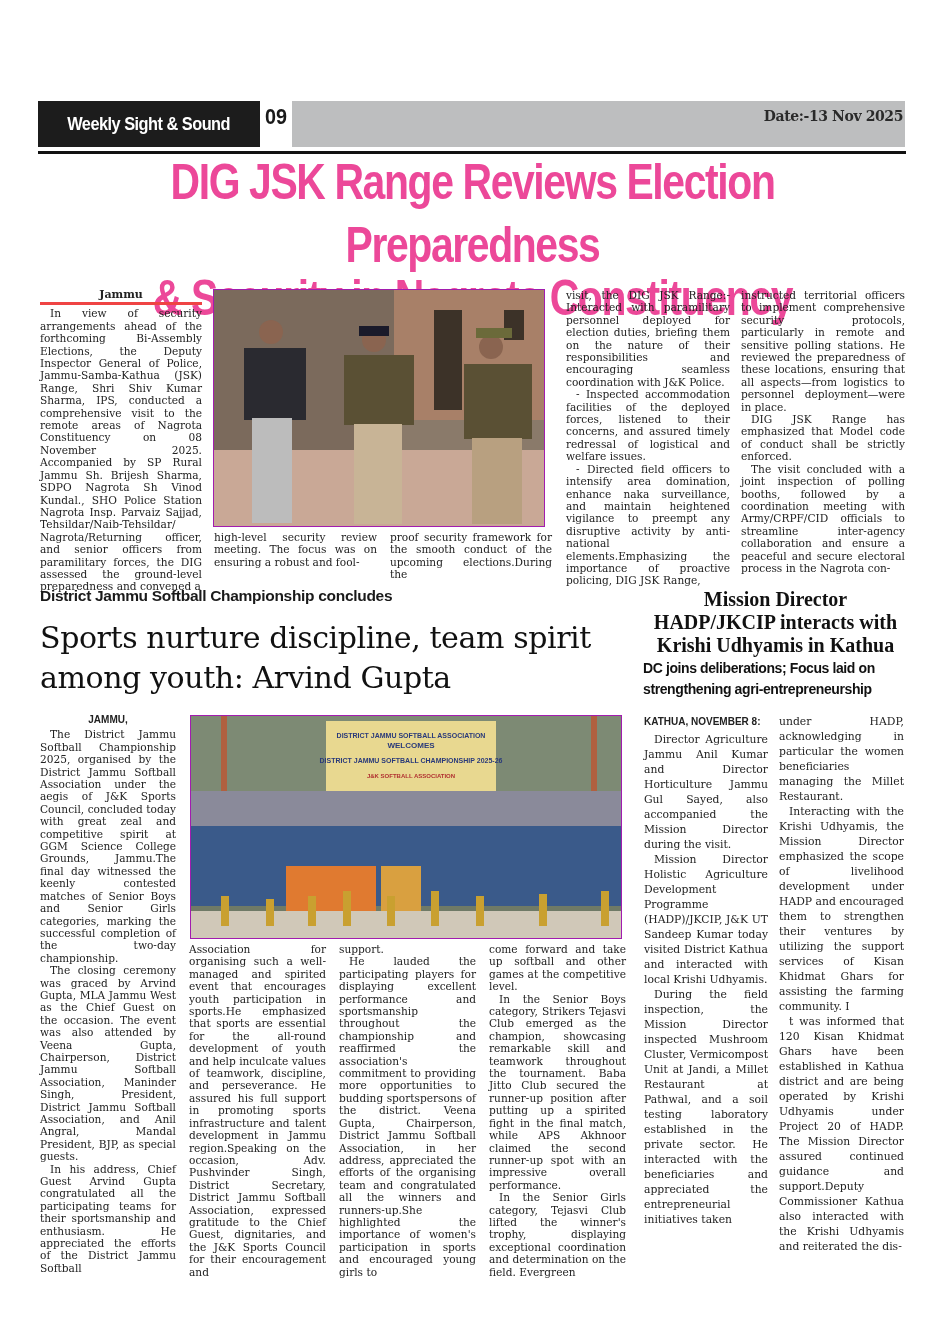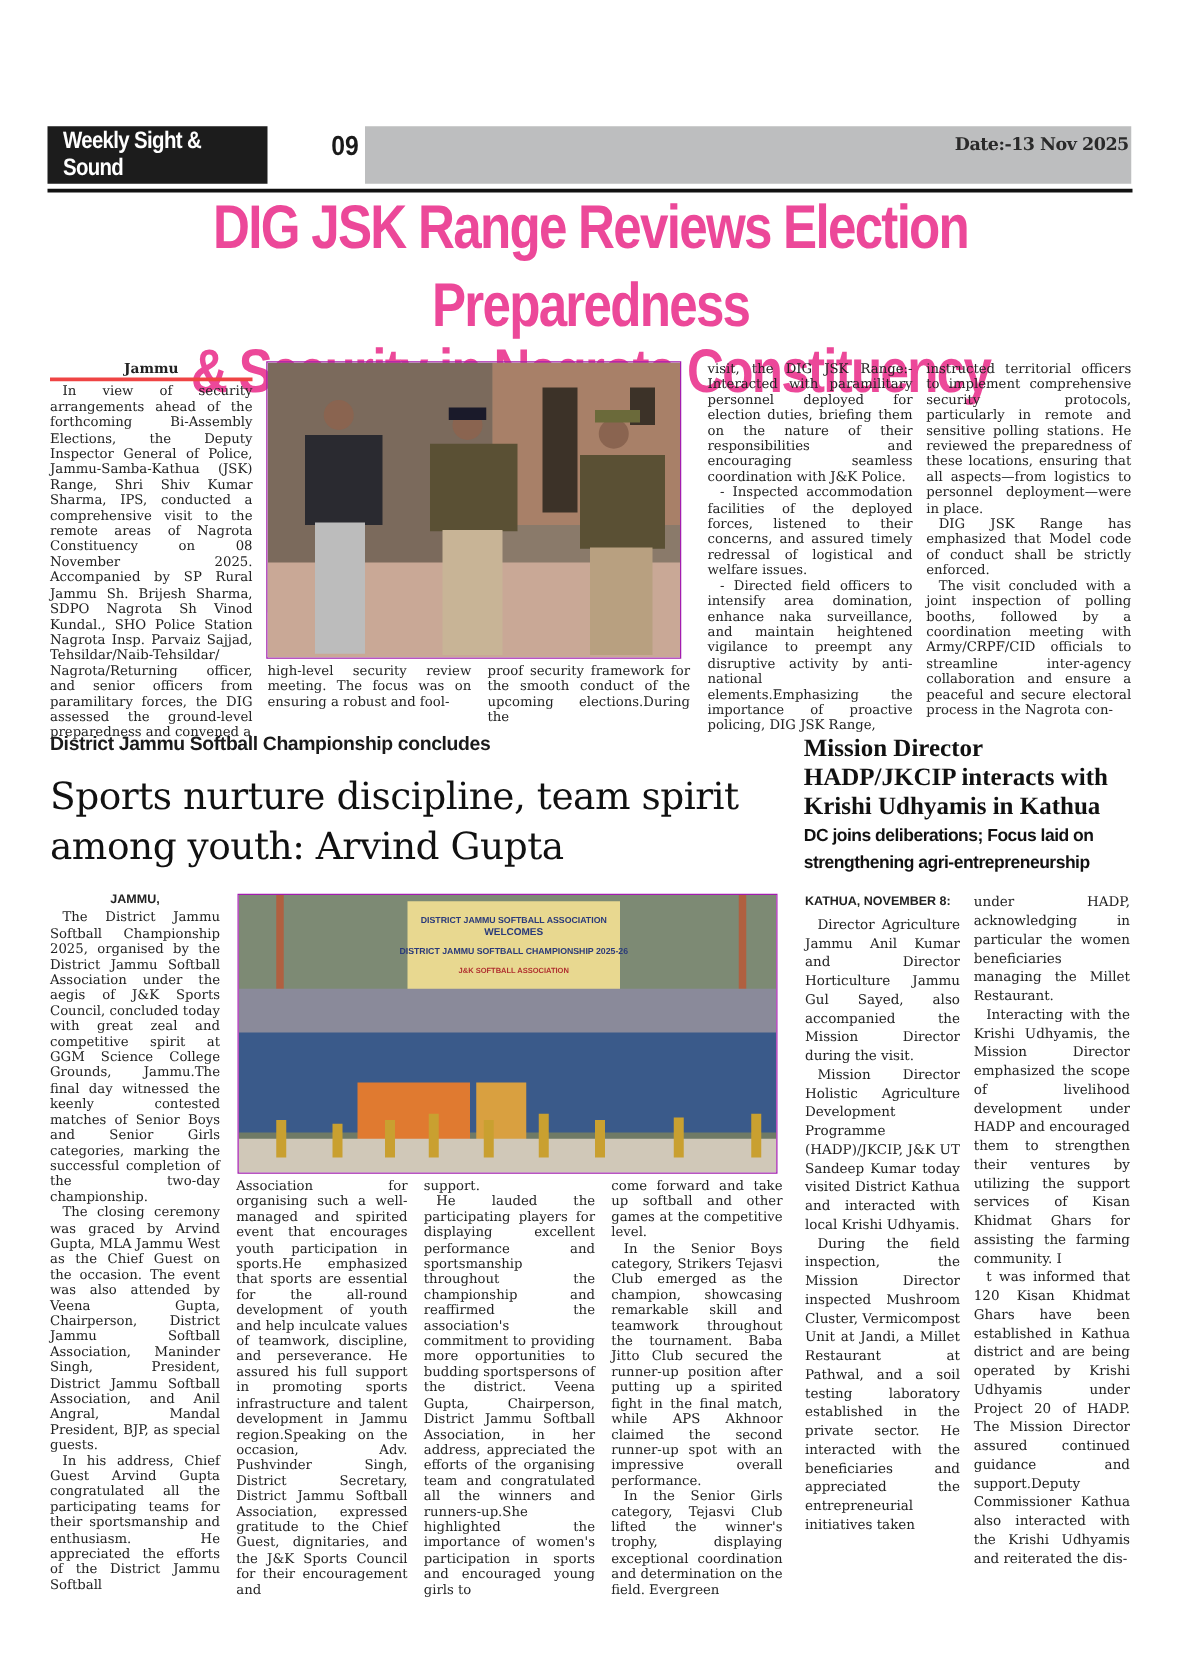--- a/index.html
+++ b/index.html
@@ -1,20 +1,20 @@
 <!DOCTYPE html>
 <html><head>
 <meta charset="utf-8">
 <style>
   html, body { margin: 0; padding: 0; background: #fff; }
   body { width: 945px; height: 1338px; position: relative; overflow: hidden; font-family: "DejaVu Serif", serif; color: #1a1a1a; }
   .abs { position: absolute; }
 
   
-  .mast-left { left: 38px; top: 101px; width: 176px; height: 46px; background: #1c1c1c; color: #fff; display: flex; align-items: center; justify-content: center; }
+  .mast-left { left: 38px; top: 101px; width: 222px; height: 46px; background: #1c1c1c; color: #fff; display: flex; align-items: center; justify-content: center; }
   .mast-left span { font-family: "Liberation Sans", sans-serif; font-weight: 700; font-size: 19px; letter-spacing: -0.6px; transform: scaleX(0.86); display: inline-block; }
   .page-num { left: 265px; top: 104px; font-family: "Liberation Sans", sans-serif; font-weight: 700; font-size: 22px; color: #1a1a1a; transform: scaleX(0.9); transform-origin: left; }
   .mast-bar { left: 292px; top: 101px; width: 613px; height: 46px; background: #bdbebf; }
   .mast-date { right: 42px; top: 108px; font-family: "DejaVu Serif", serif; font-weight: 700; font-size: 14px; color: #2a2a2a; letter-spacing: -0.4px; margin-left: 48px; }
   .mast-rule { left: 38px; top: 151px; width: 868px; height: 3px; background: #111; }
 
   
   .headline { left: 30px; top: 158px; width: 885px; text-align: center; font-family: "Liberation Sans", sans-serif; font-weight: 700; color: #ec4899; line-height: 56px; font-size: 44px; letter-spacing: -1.5px; }
   .headline div { transform: scaleY(1.12) scaleX(0.93); }
 
@@ -22,21 +22,21 @@
   .col { font-size: 10.6px; line-height: 12.4px; text-align: justify; color: #222; }
   .col p { margin: 0; text-indent: 10px; }
   .dateline-serif { font-weight: 700; text-align: center; font-size: 11px; border-bottom: 3px solid #ef4444; padding-bottom: 1px; margin-bottom: 2px; }
 
   .photo { border: 1px solid #a21caf; overflow: hidden; }
   .photo svg { display: block; width: 100%; height: 100%; }
 
   .kicker { font-family: "Liberation Sans", sans-serif; font-weight: 700; font-size: 15.5px; color: #1a1a1a; letter-spacing: -0.3px; }
   .big-serif { font-family: "DejaVu Serif", serif; font-size: 30px; line-height: 40px; color: #111; letter-spacing: -0.4px; }
 
-  .side-head { font-family: "Liberation Serif", serif; font-weight: 700; font-size: 20px; line-height: 23px; color: #111; }
+  .side-head { font-family: "Liberation Serif", serif; font-weight: 700; font-size: 20px; line-height: 23px; color: #111; text-align: center; }
   .side-sub { font-family: "Liberation Sans", sans-serif; font-weight: 700; font-size: 14px; line-height: 21px; color: #111; letter-spacing: -0.4px; }
   .sans-dateline { font-family: "Liberation Sans", sans-serif; font-weight: 700; font-size: 10px; }
 </style>
 </head>
 <body>
 
 <div class="abs mast-left">
     <span>Weekly Sight &amp; Sound</span>
   </div>
 <div class="abs page-num">09</div>

